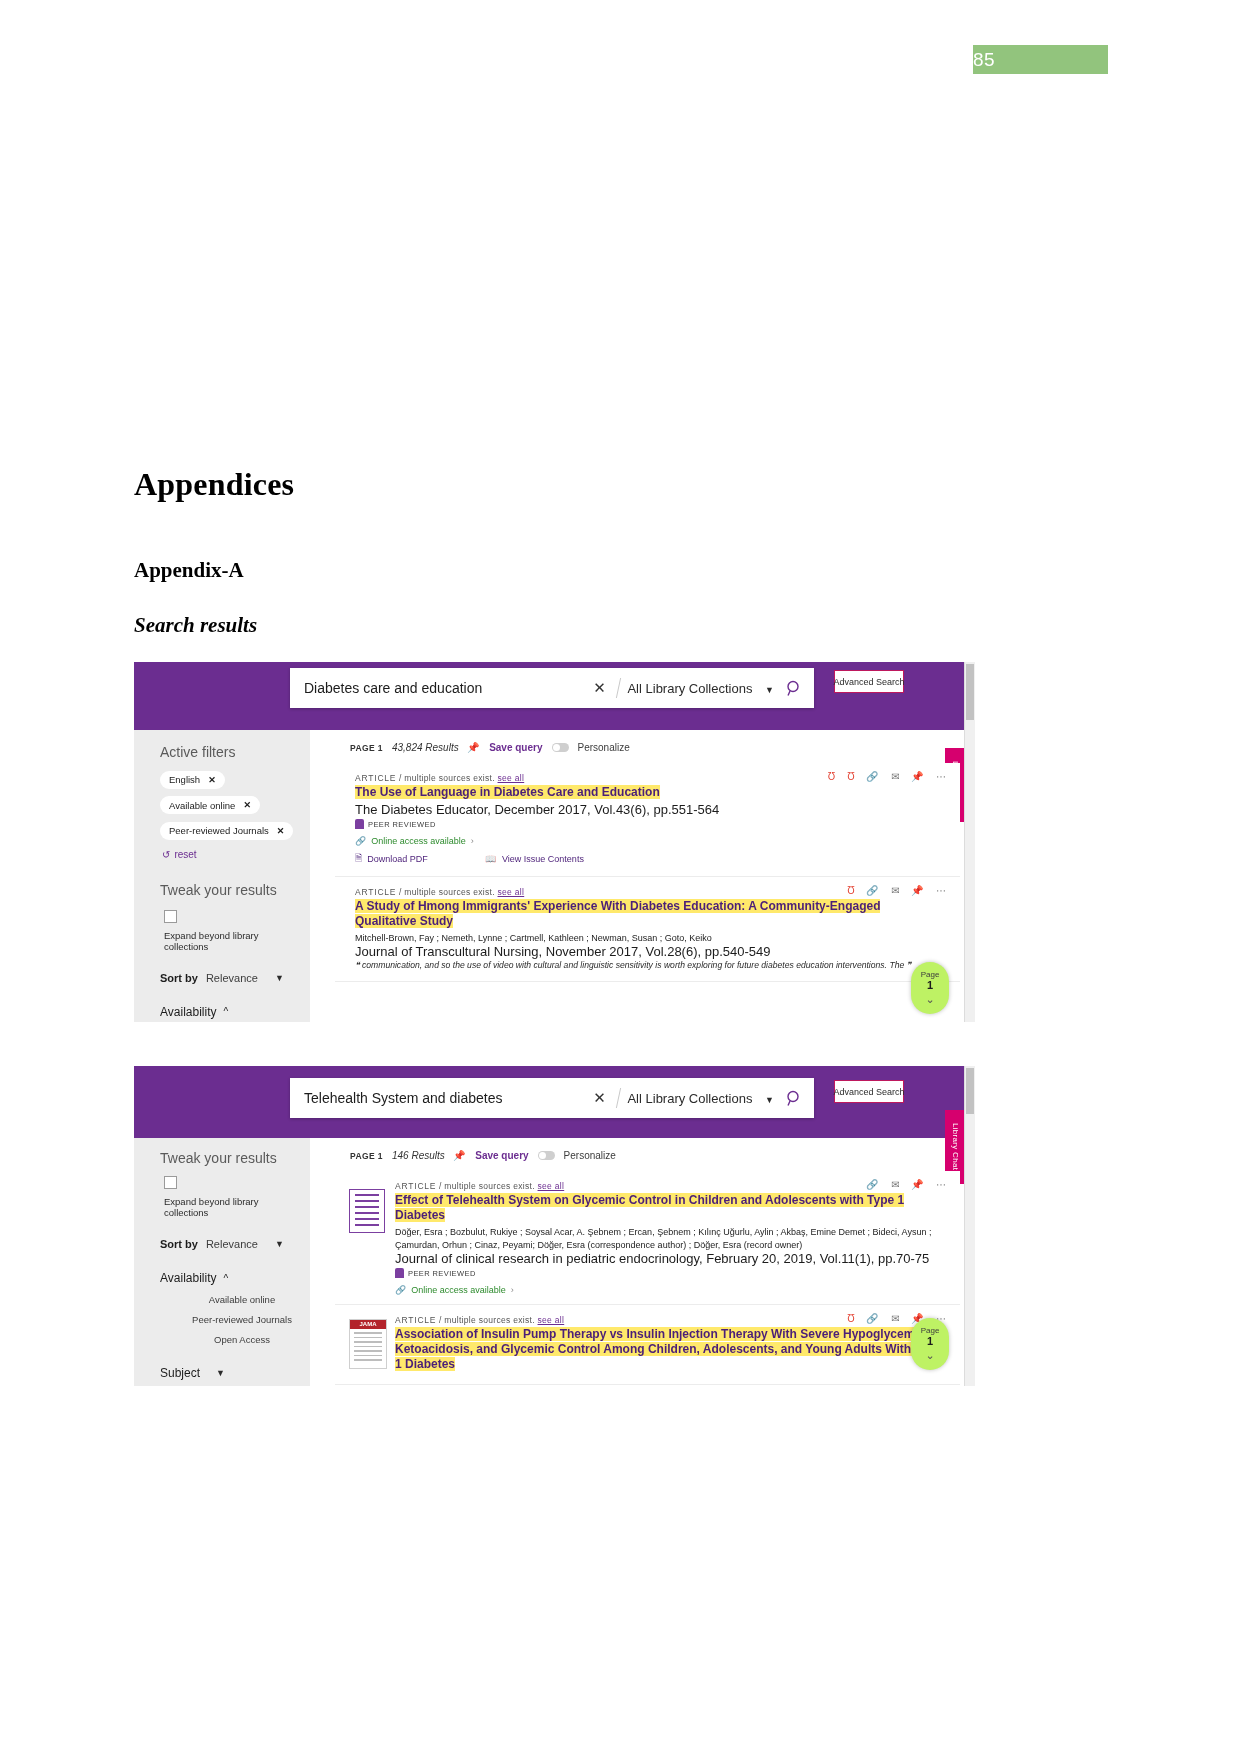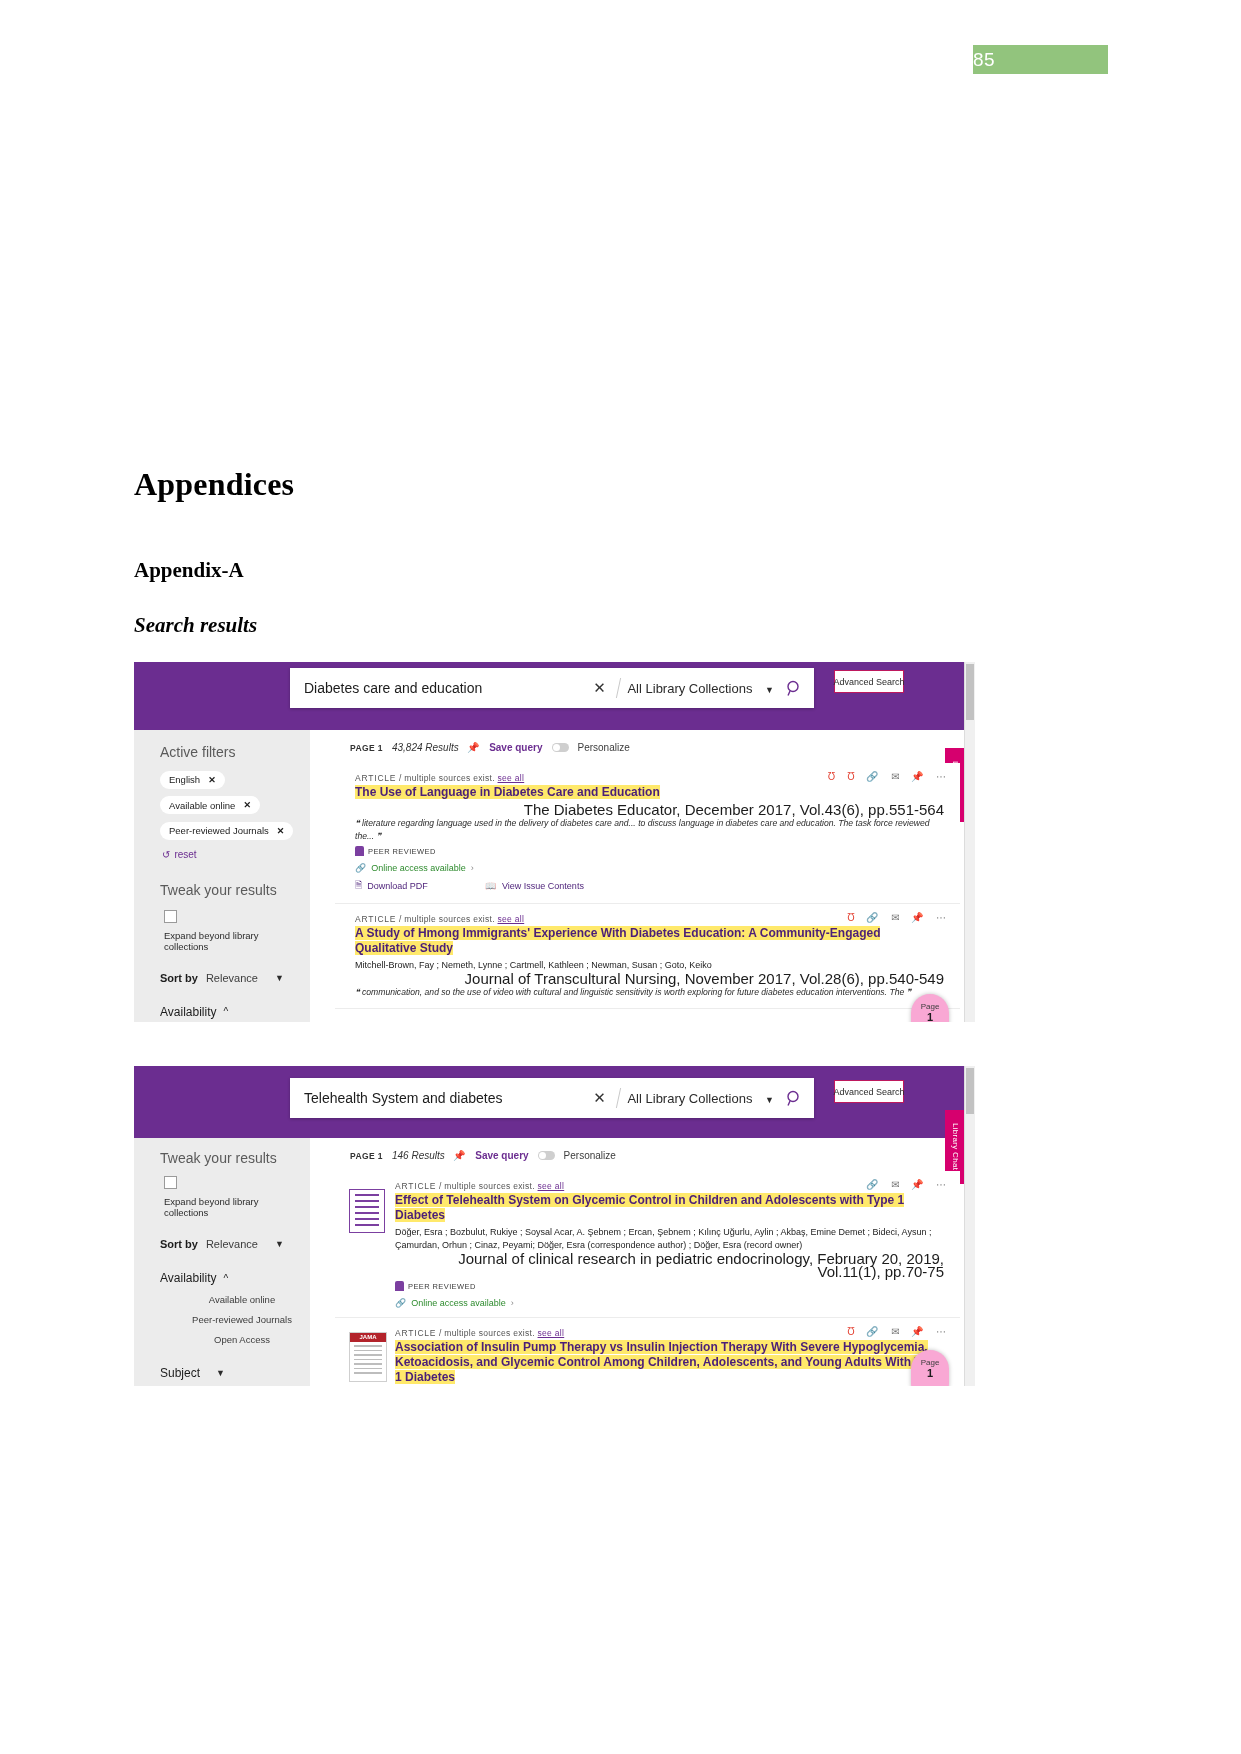--- a/index.html
+++ b/index.html
@@ -169,21 +169,21 @@
     font-size:8.5px; color:#555; letter-spacing:.3px; margin-bottom:2px;
   }
   .kicker .art{ letter-spacing:.8px; }
   .kicker .seeall{ color:#6b2d90; text-decoration:underline; }
   .title{
     font-size:12px; color:#4b1f78; font-weight:bold; line-height:15px;
     margin-bottom:3px;
   }
   .title .hl{ background:#ffe96b; }
   .authors{ font-size:9px; color:#1c1c1c; line-height:13px; }
-  .source{ font-size:15px; color:#1c1c1c; line-height:13px;text-align:right; }
+  .source{ font-size:13px; color:#1c1c1c; line-height:13px; }
   .snippet{
     font-size:8.6px; color:#2b2b2b; font-style:italic; line-height:13px; margin-top:1px;
   }
   .peer{
     display:flex; align-items:center; gap:4px; margin-top:3px;
     font-size:7.5px; color:#3c3c3c; letter-spacing:.4px;
   }
   .peer .badge{
     width:9px;height:10px;background:#7b3fa0;border-radius:2px 2px 0 0; flex:none;
   }
@@ -205,23 +205,23 @@
     position:absolute; left:14px; top:14px; width:36px; height:48px;
     border:1px solid #cfcfcf; background:#fff; overflow:hidden;
   }
   .thumb-jama .band{ height:9px; background:#b3232b; color:#fff; font-size:6px;
     text-align:center; line-height:9px; font-weight:bold;}
   .thumb-jama i{ display:block;height:1.5px;background:#bdbdbd;margin:3px 4px 0 4px;}
 
   
   .pagenav{
     position:absolute; right:26px; width:38px; height:52px;
-    background:#f9a8d4; border-radius:19px; box-shadow:0 0 4px rgba(0,0,0,.25);
+    background:#bef264; border-radius:19px; box-shadow:0 0 4px rgba(0,0,0,.25);
     display:flex; flex-direction:column; align-items:center; justify-content:center;
-    font-size:8px; color:#3c3c3c;margin-top:32px;
+    font-size:8px; color:#3c3c3c;
   }
   .pagenav b{ font-size:11px; font-weight:bold; color:#1c1c1c; }
   .pagenav .dn{ font-size:11px; color:#555; margin-top:2px; }
 </style>
 </head>
 <body>
 
 <div class="page-chip">85</div>
 
 <div class="doc-h1">Appendices</div>
@@ -317,21 +317,20 @@
         <span style="color:#6b2d90">📌</span>
         <span>⋯</span>
       </div>
       <div class="kicker">
         <span class="art">ARTICLE</span>
         <span>/ multiple sources exist.</span>
         <span class="seeall">see all</span>
       </div>
       <div class="title"><span class="hl">The Use of Language in Diabetes Care and Education</span></div>
       <div class="source">The Diabetes Educator, December 2017, Vol.43(6), pp.551-564</div>
-      <div class="snippet">❝ literature regarding language used in the delivery of diabetes care and... to discuss language in diabetes care and education. The task force reviewed the... ❞</div>
       <div class="peer">
         <span class="badge"></span>
         <span>PEER REVIEWED</span>
       </div>
       <div class="avail">
         <span>🔗</span>
         <span>Online access available</span>
         <span style="color:#888">›</span>
       </div>
       <div class="actions">

